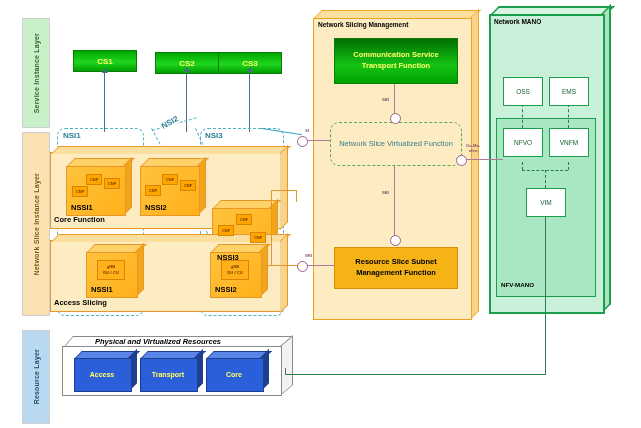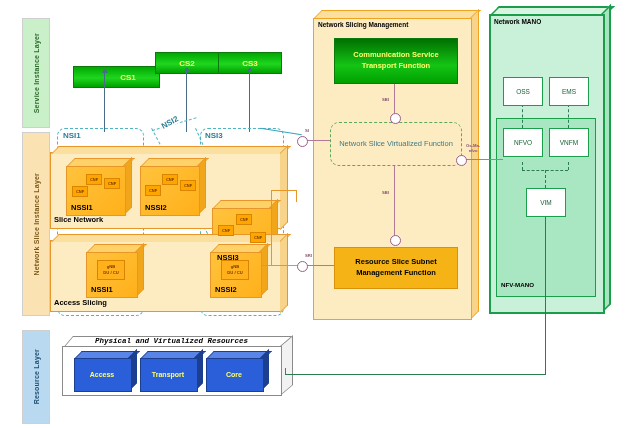--- a/index.html
+++ b/index.html
@@ -17,21 +17,21 @@
   #band-slice{top:132px;height:182px;background:#fbe2b2;}
   #band-slice span{color:#7a5a18;}
   #band-resource{top:330px;height:92px;background:#b9d9f0;}
   #band-resource span{color:#1d4f73;}
 
   
   .cs-box{position:absolute;height:20px;width:62px;
           background:linear-gradient(180deg,#00a800 0%,#1fd61f 55%,#00a000 100%);
           border:1px solid #0a7a0a;color:#ffff66;font-size:8px;font-weight:bold;
           display:flex;align-items:center;justify-content:center;}
-  #cs1{left:73px;top:66px;padding-left:23px;} #cs2{left:155px;top:52px;} #cs3{left:218px;top:52px;}
+  #cs1{left:73px;top:50px;} #cs2{left:155px;top:52px;} #cs3{left:218px;top:52px;}
 
   .cs-arrow{position:absolute;width:1px;background:#4a6b8a;}
   .cs-arrow::after{content:"";position:absolute;top:-5px;left:-2.5px;
       border-left:3px solid transparent;border-right:3px solid transparent;
       border-bottom:5px solid #4a6b8a;}
   #arr1{left:104px;top:72px;height:60px;} #arr1::after{top:-4px;}
   #arr2{left:186px;top:72px;height:60px;}
   #arr3{left:249px;top:72px;height:60px;}
 
   
@@ -87,21 +87,21 @@
   
   #res-panel{position:absolute;left:62px;top:346px;width:218px;height:48px;
       background:#ffffff;border:1px solid #8a8a8a;}
   #res-top{position:absolute;left:62px;top:336px;width:218px;height:11px;
       background:#ffffff;border:1px solid #8a8a8a;
       transform:skewX(-40deg);transform-origin:bottom left;}
   #res-side{position:absolute;left:280px;top:346px;width:11px;height:48px;
       background:#f2f2f2;border:1px solid #8a8a8a;
       transform:skewY(-40deg);transform-origin:top left;}
   #res-title{position:absolute;left:95px;top:337px;font-size:7.5px;
-      font-style:italic;font-weight:bold;color:#000;z-index:5;font-family:Liberation Mono, monospace;}
+      font-style:italic;font-weight:bold;color:#000;z-index:5;}
   .rescube{position:absolute;height:32px;}
   .rescube .face{position:absolute;left:0;top:0;width:100%;height:100%;
       background:#2b5fd9;border:1px solid #1d3f8f;}
   .rescube .top{position:absolute;left:0;top:-7px;width:100%;height:7px;
       background:#5a85e8;border:1px solid #1d3f8f;border-bottom:none;
       transform:skewX(-45deg);transform-origin:bottom left;}
   .rescube .side{position:absolute;right:-7px;top:0;width:7px;height:100%;
       background:#1d3f8f;border:1px solid #1d3f8f;
       transform:skewY(-45deg);transform-origin:top left;}
   .rescube .rlabel{position:absolute;left:0;top:0;width:100%;height:100%;
@@ -206,21 +206,21 @@
 <div class="nsi2-line abs" style="left:152px;top:130px;width:46px;transform:rotate(-16deg);"></div>
 
 <div class="nsi-label" id="nsi1-label">NSI1</div>
 <div class="nsi-label" id="nsi2-label">NSI2</div>
 <div class="nsi-label" id="nsi3-label">NSI3</div>
 
 <div class="nw-panel" id="core-panel">
   <div class="top3d"></div>
   <div class="side3d"></div>
 </div>
-<div class="panel-title" id="core-title">Slice Network</div>
+<div class="panel-title" id="core-title">Core Function</div>
 
 <div class="cube" id="cube-c1">
   <div class="top"></div>
   <div class="side"></div>
   <div class="face"></div>
   <div class="cnf" style="left:20px;top:8px;width:14px;height:9px;">CNF</div>
   <div class="cnf" style="left:38px;top:12px;width:14px;height:9px;">CNF</div>
   <div class="cnf" style="left:6px;top:20px;width:14px;height:9px;">CNF</div>
   <div class="nssi-label">NSSI1</div>
 </div>

